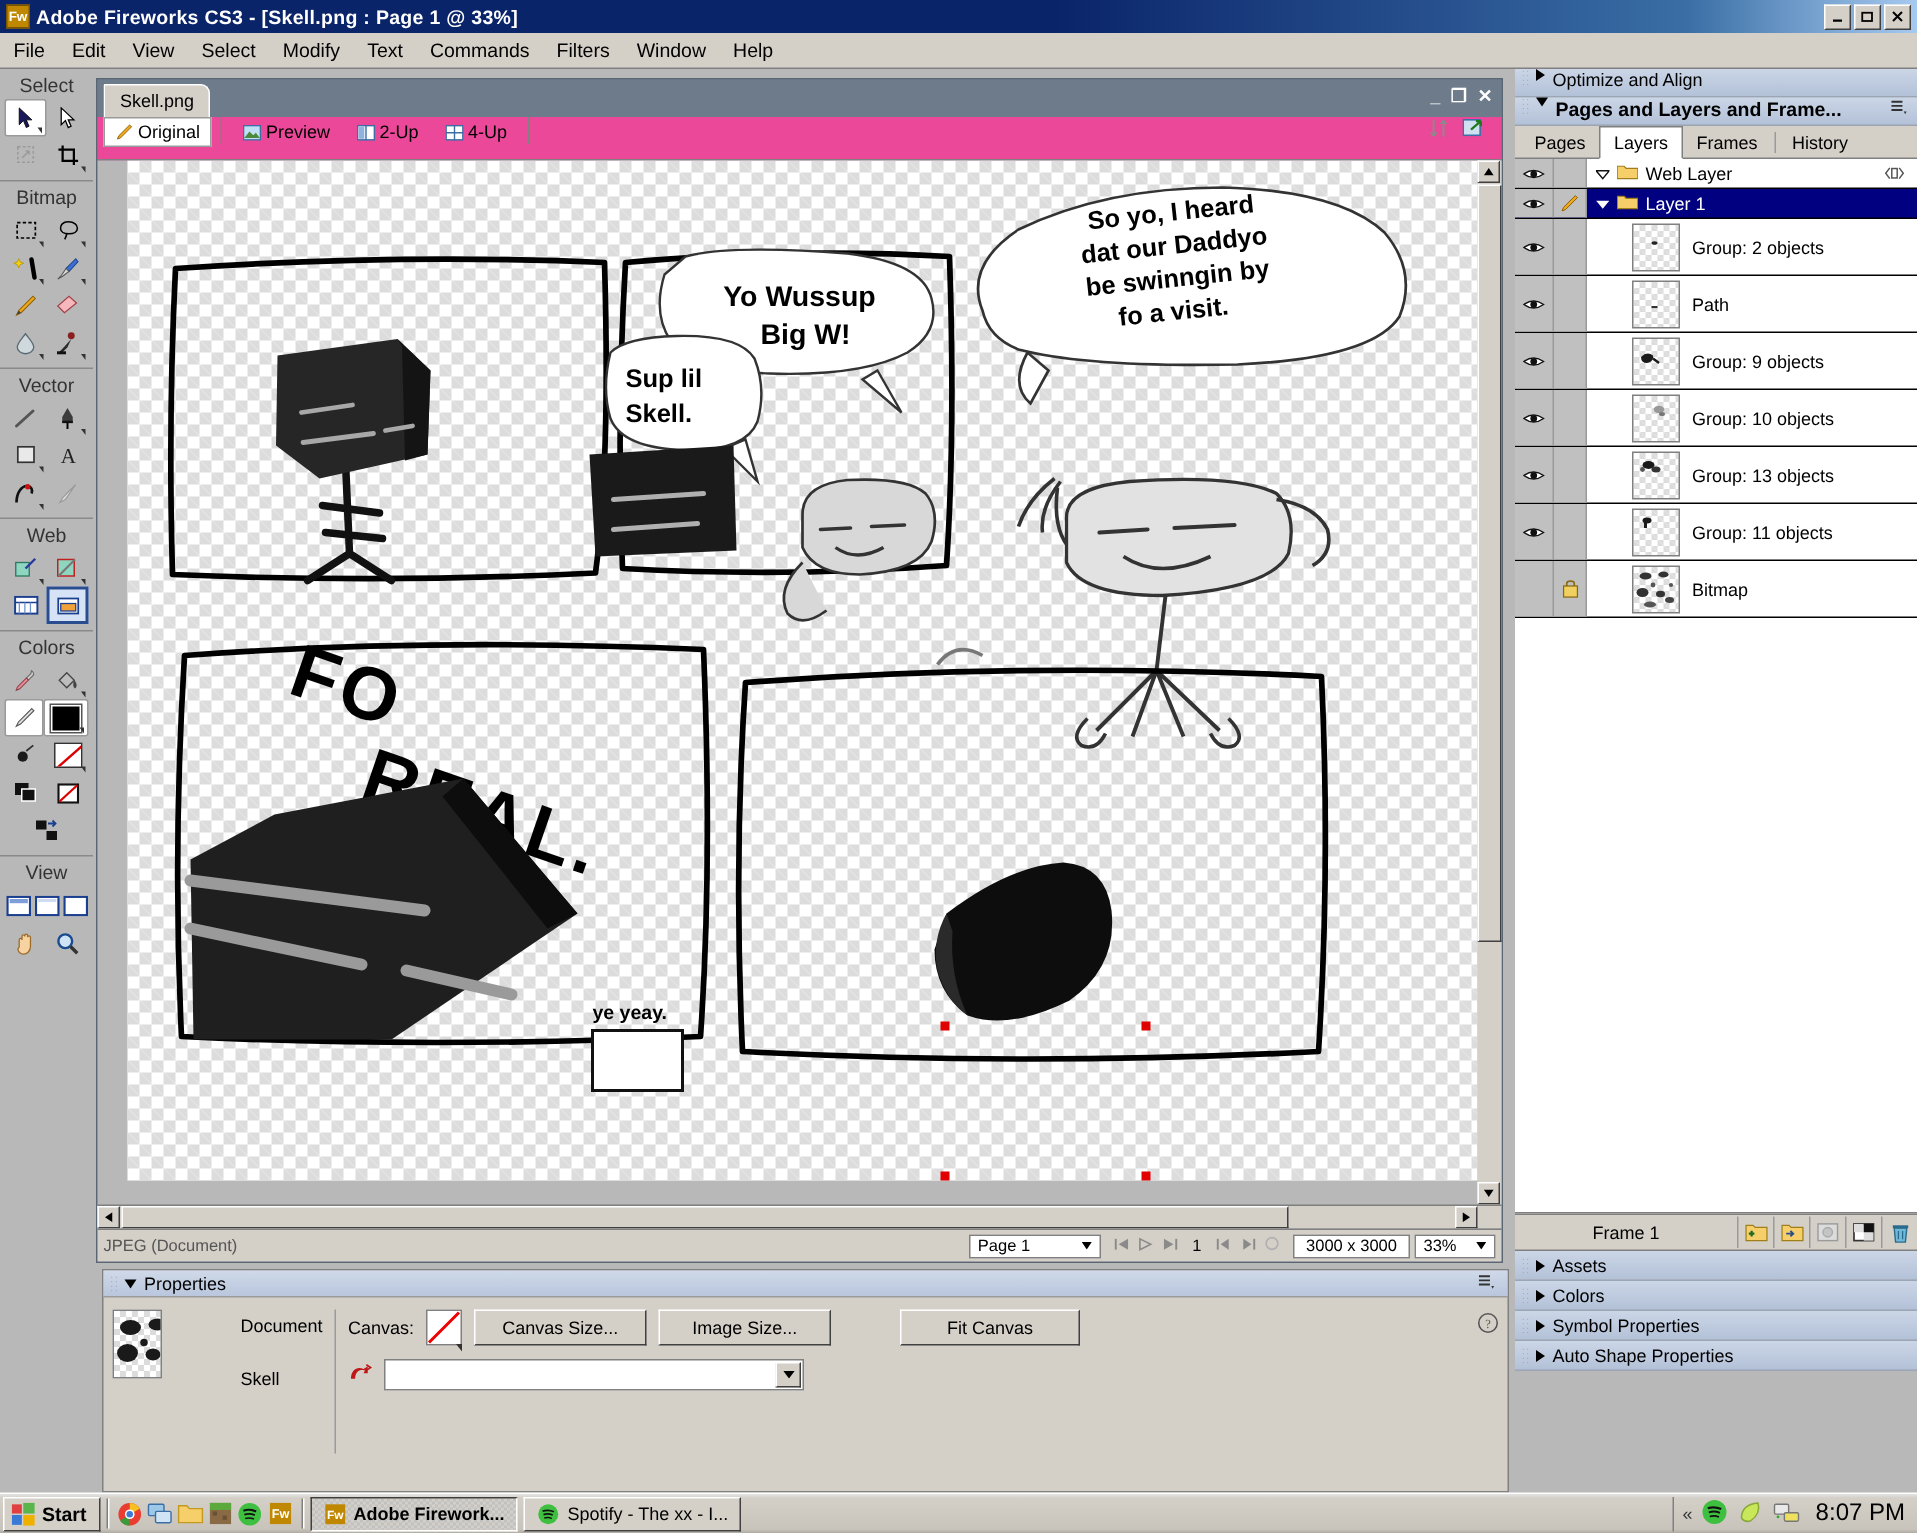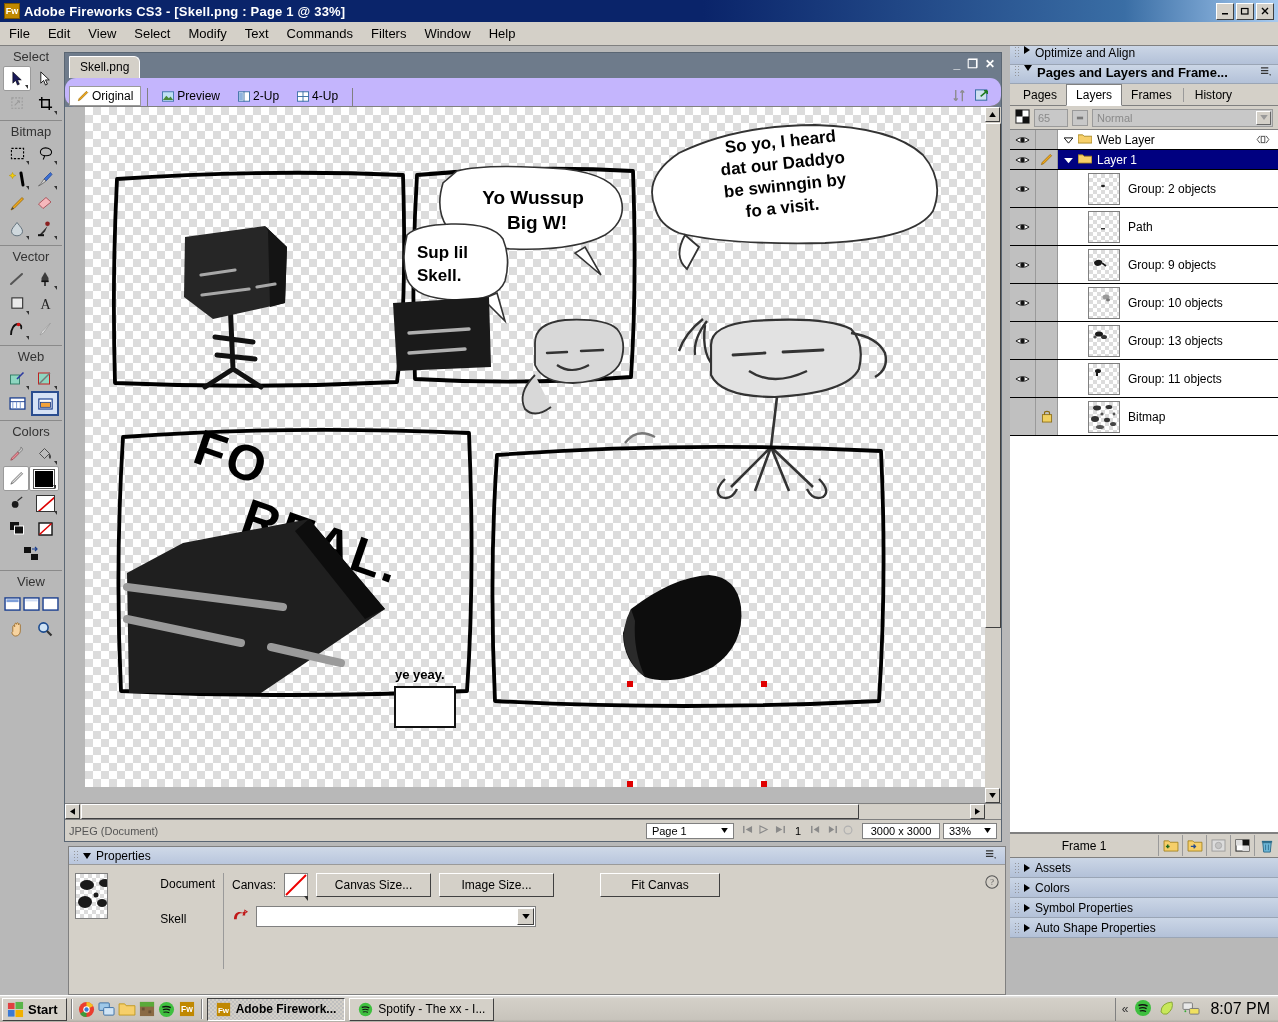--- a/index.html
+++ b/index.html
@@ -85,22 +85,22 @@
   #doc-tab {
     margin-left:4px; padding:3px 10px 4px; background:#d4d0c8;
     border:1px solid #fff; border-bottom:none; font-size:12px; color:#000;
     border-radius:1px 6px 0 0;
   }
   #doc-titlebar .dbtns {
     position:absolute; right:6px; top:4px; display:flex; gap:7px;
     color:#fff; font-size:12px; align-items:center; font-weight:bold;
   }
   #doc-toolbar {
-    height:29px; background:#c4b5fd; display:flex; align-items:flex-end;
-    padding:0 4px; border-bottom:1px solid #808080; gap:2px;border-radius:11px;
+    height:29px; background:#ec4899; display:flex; align-items:flex-start;
+    padding:0 4px; border-bottom:1px solid #808080; gap:2px;
   }
   .vbtn {
     display:flex; align-items:center; gap:3px; padding:2px 7px;
     font-size:12px; color:#000; background:transparent; border:1px solid transparent;
   }
   .vbtn.active { background:#fff; border:1px solid #9a9a9a; }
   .tbsep { width:1px; height:18px; background:#808080; margin:0 4px; }
   #doc-toolbar .right-icons { margin-left:auto; display:flex; gap:8px; padding-right:6px; }
 
   #canvas-area {
@@ -921,43 +921,20 @@
   </div>
 
   <div class="panel-tabs">
     <div class="ptab">Pages</div>
     <div class="ptab active">Layers</div>
     <div class="ptab">Frames</div>
     <div class="ptabsep"></div>
     <div class="ptab">History</div>
   </div>
 
-  <div id="layer-ctrl">
-    <span>
-      <svg width="15" height="15" viewBox="0 0 16 16">
-          <rect x="1" y="1" width="14" height="14" fill="#fff" stroke="#333" stroke-width="1.2"></rect>
-          <rect x="1" y="1" width="7" height="7" fill="#111"></rect>
-          <rect x="8" y="8" width="7" height="7" fill="#111"></rect>
-        </svg>
-    </span>
-    <div class="opacity-field">65</div>
-    <div style="width:16px;height:16px;background:#c8c8c8;border:1px solid #9a9a9a;display:flex;align-items:center;justify-content:center">
-      <svg width="8" height="8" viewBox="0 0 9 9">
-          <rect x="1" y="3" width="7" height="3" fill="#7a7a7a"></rect>
-        </svg>
-    </div>
-    <div class="blend-select">
-      <span>Normal</span>
-      <span class="dd">
-        <svg width="8" height="5" viewBox="0 0 9 6">
-            <path d="M0 0 L9 0 L4.5 6 Z" fill="#9a9a9a"></path>
-          </svg>
-      </span>
-    </div>
-  </div>
 
   <div id="layerlist">
 
     <div class="lrow small">
       <div class="lcol-eye">
         <svg width="15" height="10" viewBox="0 0 16 10">
             <path d="M1 5 Q8 0 15 5 Q8 10 1 5 Z" fill="#fff" stroke="#111" stroke-width="1"></path>
             <circle cx="8" cy="5" r="2.4" fill="#111"></circle>
           </svg>
       </div>

